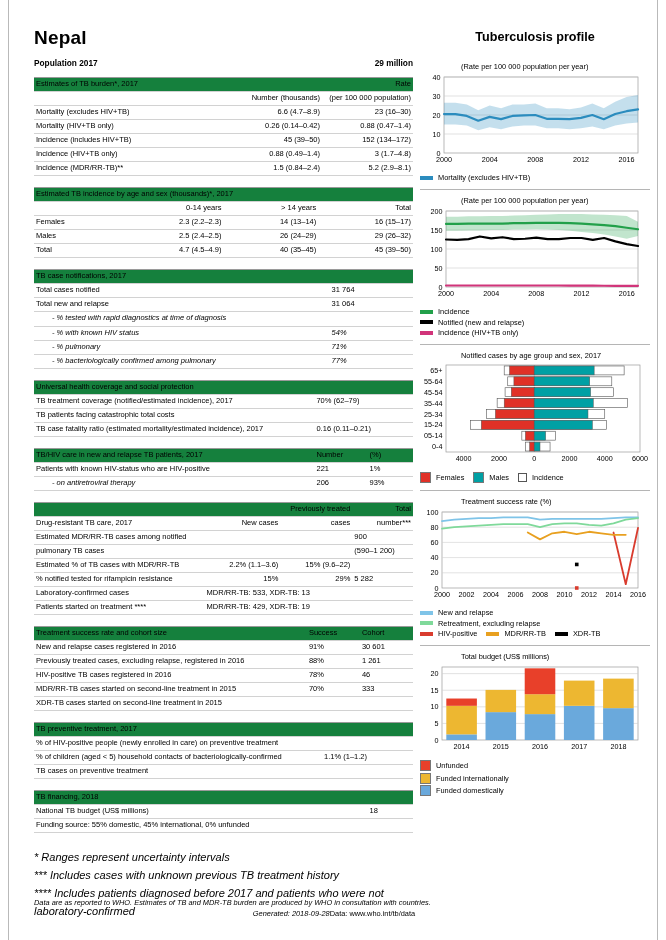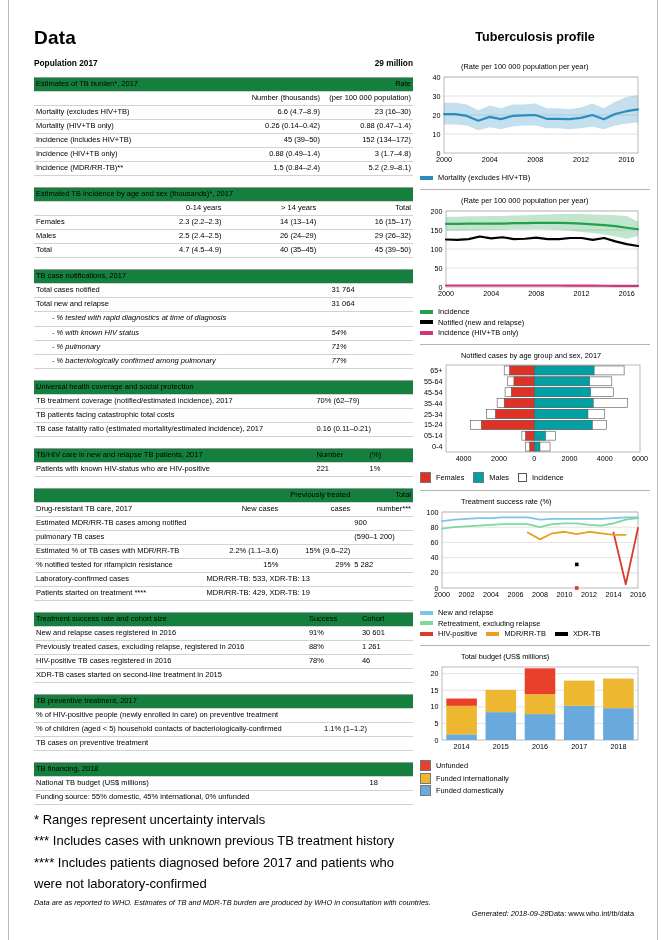--- a/index.html
+++ b/index.html
@@ -19,50 +19,50 @@
   .subhdr td{border-bottom:.6px solid #d2d2d2;}
   .c{text-align:right;}
   .r{}
   .ital{font-style:italic;}
   .ind{padding-left:18px !important;}
   .lastrow td{border-bottom:.9px solid #9a9a9a;}
   .nb td{border-bottom:none;}
   .gap{height:11px;}
   .tight{line-height:1.1;}
 
-  .notes{margin-top:4px;font-size:13px;line-height:1.62;}
+  .notes{margin-top:16px;font-size:11px;font-style:italic;line-height:1.62;}
 
   
   .right{position:absolute;left:420px;top:28px;width:230px;}
   .profiletitle{text-align:center;font-size:12.6px;font-weight:bold;margin:2px 0 18px 0;}
   .chartblock{margin-bottom:3px;}
   .axistitle{font-size:7.4px;margin:0 0 1px 1px;padding-left:40px;}
   .legend{font-size:7.4px;margin-top:2px;}
   .legend .row{display:flex;align-items:center;margin:1.5px 0;flex-wrap:wrap;}
   .legend .sw{width:13px;height:4px;margin-right:5px;flex:none;}
   .legend .swbox{width:9px;height:9px;margin-right:5px;flex:none;border:1px solid #555;background:#fff;box-sizing:border-box;}
   .legend .swsq{width:11px;height:11px;margin-right:5px;flex:none;}
   .legend .lbl{margin-right:9px;}
   .hrule{border:none;border-top:.8px solid #b5b5b5;margin:7px 0 6px 0;}
 
   
   .footer{position:absolute;left:34px;top:897px;width:600px;font-size:7.4px;font-style:italic;line-height:1.55;}
-  .footer .frow{display:flex;justify-content:flex-end;}
+  .footer .frow{display:flex;justify-content:center;}
   .footer .src{font-style:normal;}
 </style>
 </head>
 <body>
 
 <div class="page">
   <div class="sideline"></div>
   <div class="sideline r"></div>
 
   <div class="left">
 
-    <div class="country">Data</div>
+    <div class="country">Nepal</div>
 
     <div class="poprow">
       <span>Population 2017</span>
       <span>29 million</span>
     </div>
 
     <table class="t">
       <colgroup>
           <col style="width:50%">
           <col style="width:26%">
@@ -232,20 +232,25 @@
         <td>TB/HIV care in new and relapse TB patients, 2017</td>
         <td class="r">Number</td>
         <td class="r">(%)</td>
       </tr>
       </tbody>
         <tbody id="tbhiv-rows">
           <tr>
      <td class="">Patients with known HIV-status who are HIV-positive</td>
      <td class="r">221</td>
      <td class="r">1%</td>
+   </tr>
+          <tr class="lastrow">
+     <td class="ital ind">- on antiretroviral therapy</td>
+     <td class="r">206</td>
+     <td class="r">93%</td>
    </tr>
         </tbody>
     </table>
 
     <div class="gap"></div>
 
     <table class="t">
       <colgroup>
           <col style="width:45%">
           <col style="width:20%">
@@ -325,20 +330,25 @@
    </tr>
           <tr>
      <td>Previously treated cases, excluding relapse, registered in 2016</td>
      <td class="r">88%</td>
      <td class="r">1 261</td>
    </tr>
           <tr>
      <td>HIV-positive TB cases registered in 2016</td>
      <td class="r">78%</td>
      <td class="r">46</td>
+   </tr>
+          <tr>
+     <td>MDR/RR-TB cases started on second-line treatment in 2015</td>
+     <td class="r">70%</td>
+     <td class="r">333</td>
    </tr>
           <tr class="lastrow">
      <td>XDR-TB cases started on second-line treatment in 2015</td>
      <td class="r"></td>
      <td class="r"></td>
    </tr>
         </tbody>
     </table>
 
     <div class="gap"></div>

